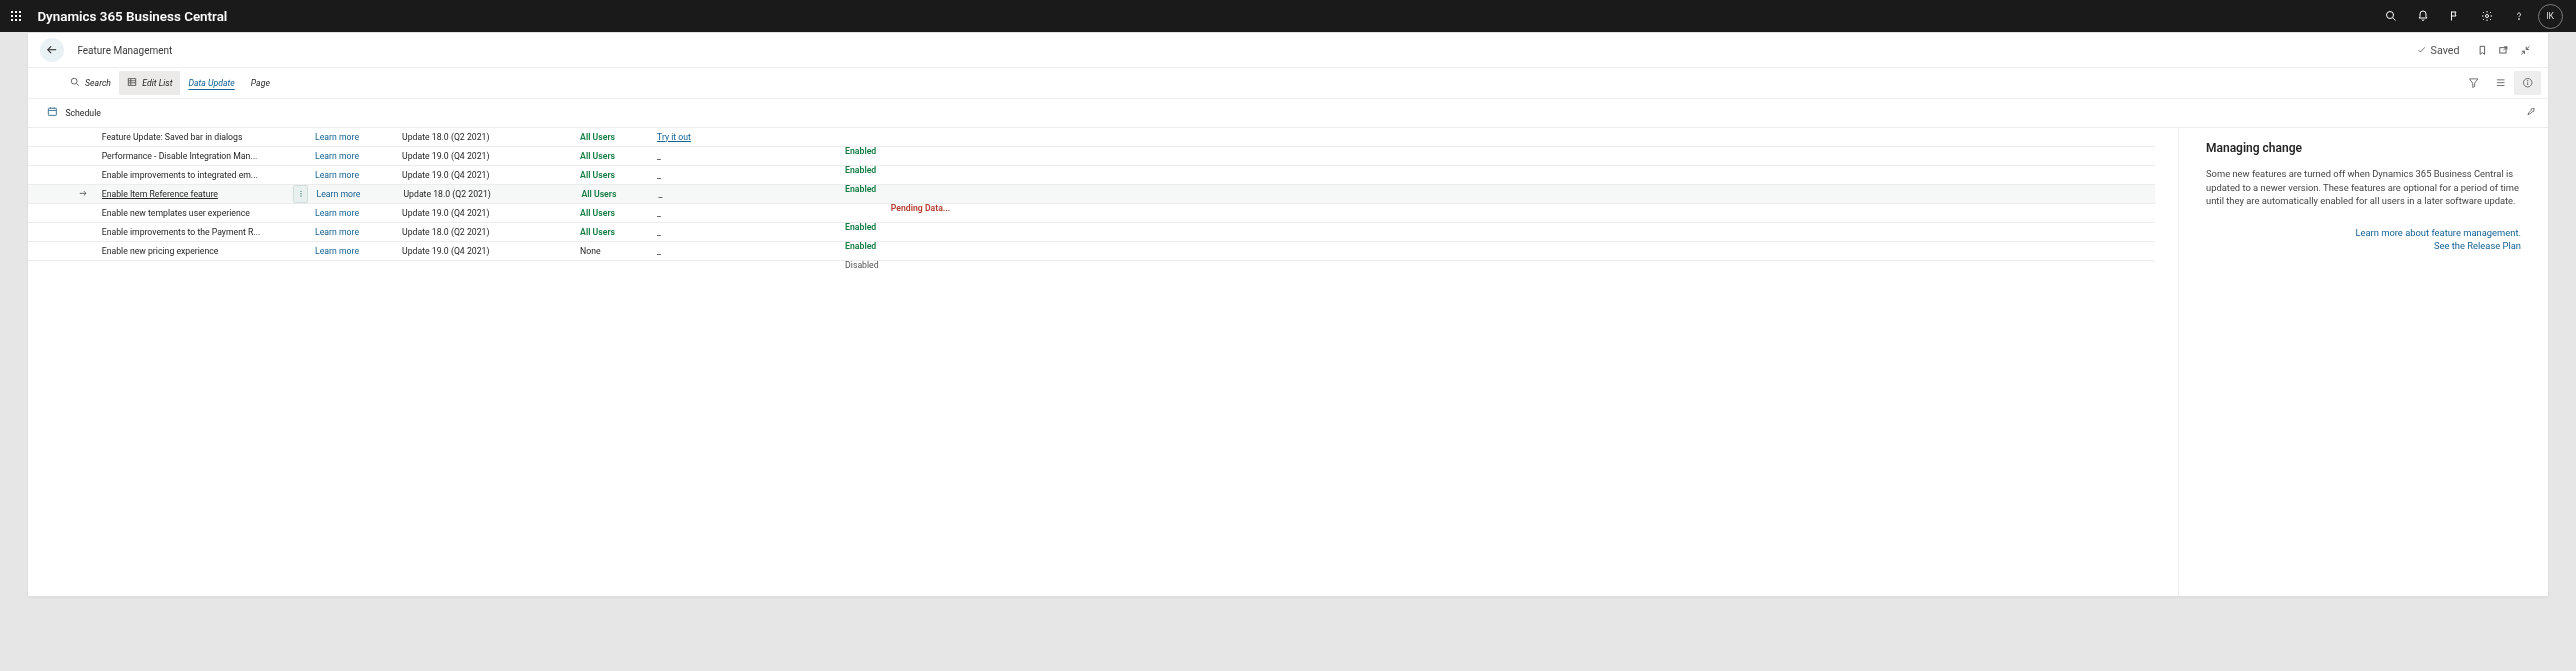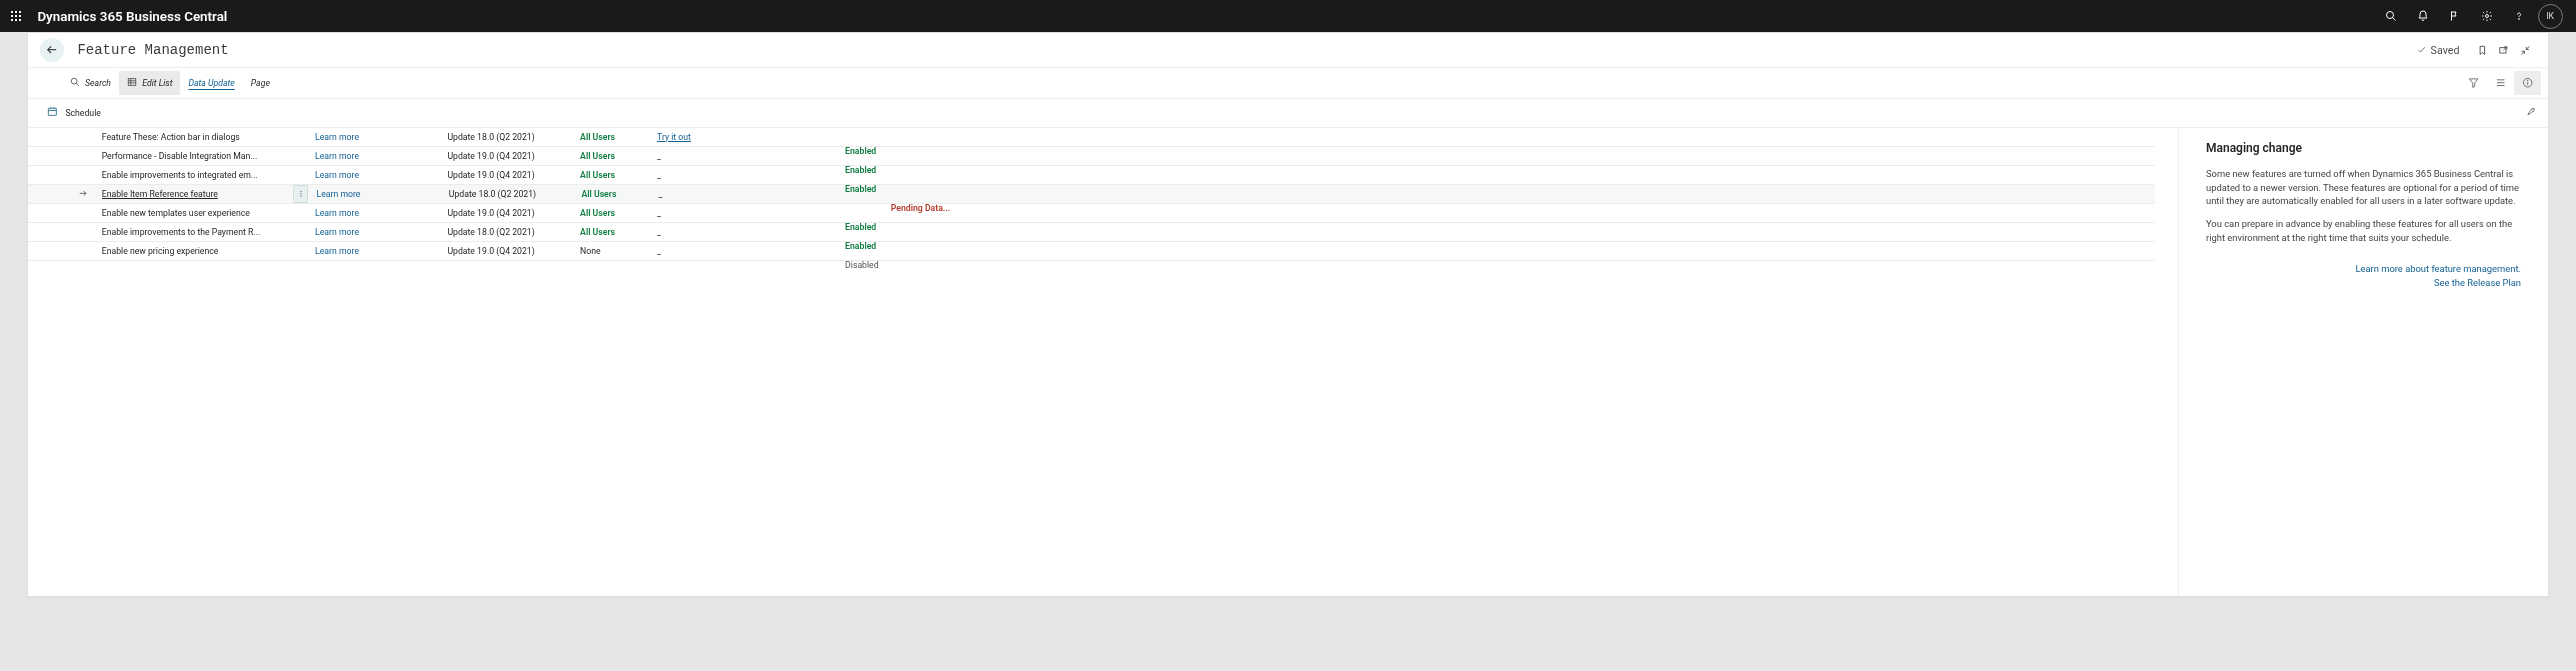--- a/index.html
+++ b/index.html
@@ -51,21 +51,21 @@
     display: flex; align-items: center;
     height: 34px; padding: 0 12px;
     background: #fff;
   }
   .back-circle {
     width: 24px; height: 24px; border-radius: 50%;
     background: #e8f1f4;
     display: inline-flex; align-items: center; justify-content: center;
     margin-right: 13.4px;
   }
-  .page-title { font-size: 14px; color: #3b3b3b; font-family: Liberation Mono, monospace; }
+  .page-title { font-size: 10px; color: #3b3b3b; }
   .page-header-spacer { flex: 1; }
   .saved { display: flex; align-items: center; gap: 4px; color: #4d4d4d; font-size: 10.7px; margin-right: 12px; }
   .hdr-icon { width: 21.5px; display: inline-flex; align-items: center; justify-content: center; color: #4d4d4d; }
   .hdr-icon svg { stroke: #4d4d4d; }
   
   .action-bar {
     display: flex; align-items: center; height: 29.5px;
     padding: 0 6.7px; background: #fff; border-top: 0.7px solid #eee; font-style: italic;
   }
   .action {
@@ -98,21 +98,21 @@
     border-bottom: 0.7px solid #ececec;
   }
   .grid-row.selected { background: #f6f8f8; }
   .grid-row.selected .c-feature { text-decoration: underline; }
   .grid-row .gutter { width: 67px; display: flex; align-items: center; justify-content: flex-end; padding-right: 6.7px; gap: 0; }
   .gutter svg { color: #555; }
   .row-more { width: 13.4px; height: 16px; border: 0.7px solid #cfdedc; border-radius: 1.3px; background: #e8f1f0; display: inline-flex; align-items: center; justify-content: center; }
   .c-feature { width: 208px; padding-right: 5.4px; white-space: nowrap; overflow: hidden; text-overflow: ellipsis; }
   .c-learn { width: 87px; }
   .c-learn a, .link { color: #146194; text-decoration: none; }
-  .c-update { width: 178px; text-align: center; }
+  .c-update { width: 178px; }
   .c-enabled { width: 77px; font-weight: 600; color: #107c41; }
   .c-enabled.none { font-weight: 400; color: #252525; }
   .c-try { width: 188px; }
   .c-try a { color: #146194; }
   .c-status { width: 148px; font-weight: 400; margin-top: 28px; }
   .c-status.enabled { font-weight: 600; color: #107c41; }
   .c-status.pending { font-weight: 600; color: #b43c2f; text-align: center; }
   .c-status.disabled { color: #555; }
   .grid-filler { height: 335px; }
   
@@ -286,21 +286,21 @@
             <path d="M12 2l4 6-2 2v6l-2 6-2-6v-6l-2-2 4-6z"></path>
           </svg>
       </span>
     </div>
 
     <div class="content-area">
       <div class="grid-region" id="grid-region">
 
         <div class="grid-row">
             <div class="gutter"></div>
-            <div class="c-feature">Feature These: Action bar in dialogs</div>
+            <div class="c-feature">Feature Update: Saved bar in dialogs</div>
             <div class="c-learn"><a href="#">Learn more</a></div>
             <div class="c-update">Update 18.0 (Q2 2021)</div>
             <div class="c-enabled">All Users</div>
             <div class="c-try"><a href="#">Try it out</a></div>
             <div class="c-status enabled">Enabled</div>
           </div>
           <div class="grid-row">
             <div class="gutter"></div>
             <div class="c-feature">Performance - Disable Integration Man...</div>
             <div class="c-learn"><a href="#">Learn more</a></div>
@@ -367,21 +367,20 @@
             <div class="c-enabled none">None</div>
             <div class="c-try">_</div>
             <div class="c-status disabled">Disabled</div>
           </div>
           <div class="grid-filler"></div>
       </div>
 
       <div class="info-panel">
         <div class="info-title">Managing change</div>
         <p class="info-para">Some new features are turned off when Dynamics 365 Business Central is updated to a newer version. These features are optional for a period of time until they are automatically enabled for all users in a later software update.</p>
-        <p class="info-para">You can prepare in advance by enabling these features for all users on the right environment at the right time that suits your schedule.</p>
         <div class="info-links">
           <a href="#">Learn more about feature management.</a>
           <a href="#">See the Release Plan</a>
         </div>
       </div>
     </div>
   </div>
 </div>
 
 

